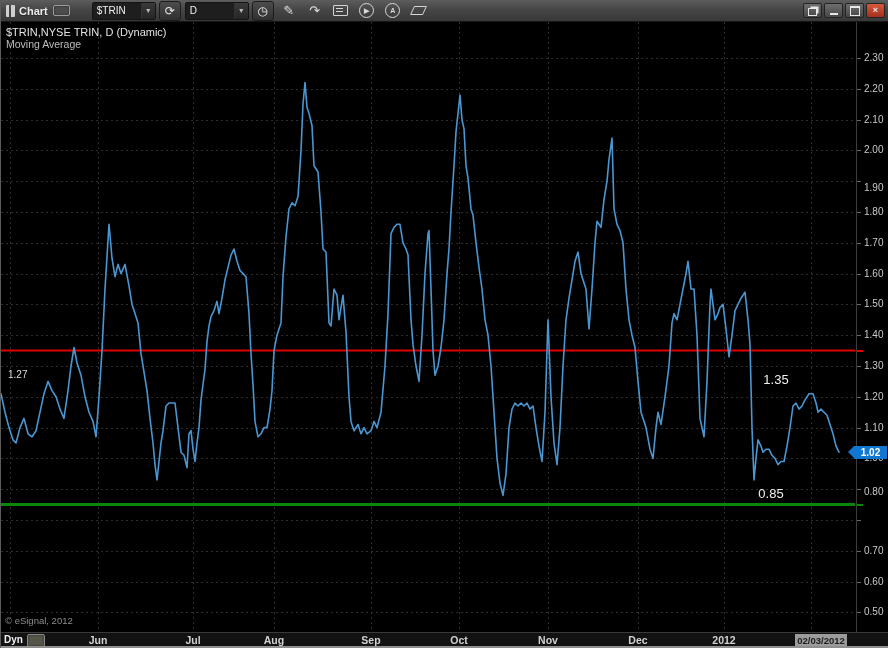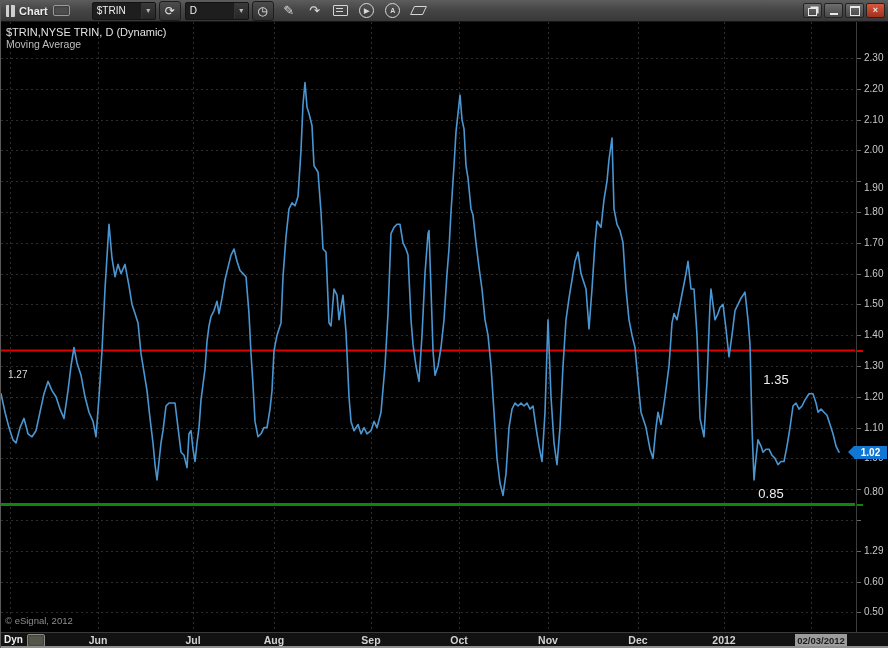--- a/index.html
+++ b/index.html
@@ -197,21 +197,21 @@
         <span class="ylab" style="top: 368.8px;">1.20</span>
         <span class="ytick" style="top: 374.8px;"></span>
         <span class="ylab" style="top: 399.6px;">1.10</span>
         <span class="ytick" style="top: 405.6px;"></span>
         <span class="ylab" style="top: 430.4px;">1.00</span>
         <span class="ytick" style="top: 436.4px;"></span>
         <span class="ylab" style="top: 461.2px; margin-left: 44px;">0.90</span>
         <span class="ytick" style="top: 467.2px;"></span>
         <span class="ylab" style="top: 464px;">0.80</span>
         <span class="ytick" style="top: 498px;"></span>
-        <span class="ylab" style="top: 522.8px;">1.29</span>
+        <span class="ylab" style="top: 522.8px;">0.70</span>
         <span class="ytick" style="top: 528.8px;"></span>
         <span class="ylab" style="top: 553.6px;">0.60</span>
         <span class="ytick" style="top: 559.6px;"></span>
         <span class="ylab" style="top: 584.4px;">0.50</span>
         <span class="ytick" style="top: 590.4px;"></span>
         <span class="ytick red" style="top: 327.6px;"></span>
         <span class="ytick green" style="top: 481.6px;"></span>
       </div>
     <div class="malab" id="malab" style="top: 347.24px;">1.27</div>
     <div class="price-tag" id="ptag" style="top: 423.74px;">1.02</div>

